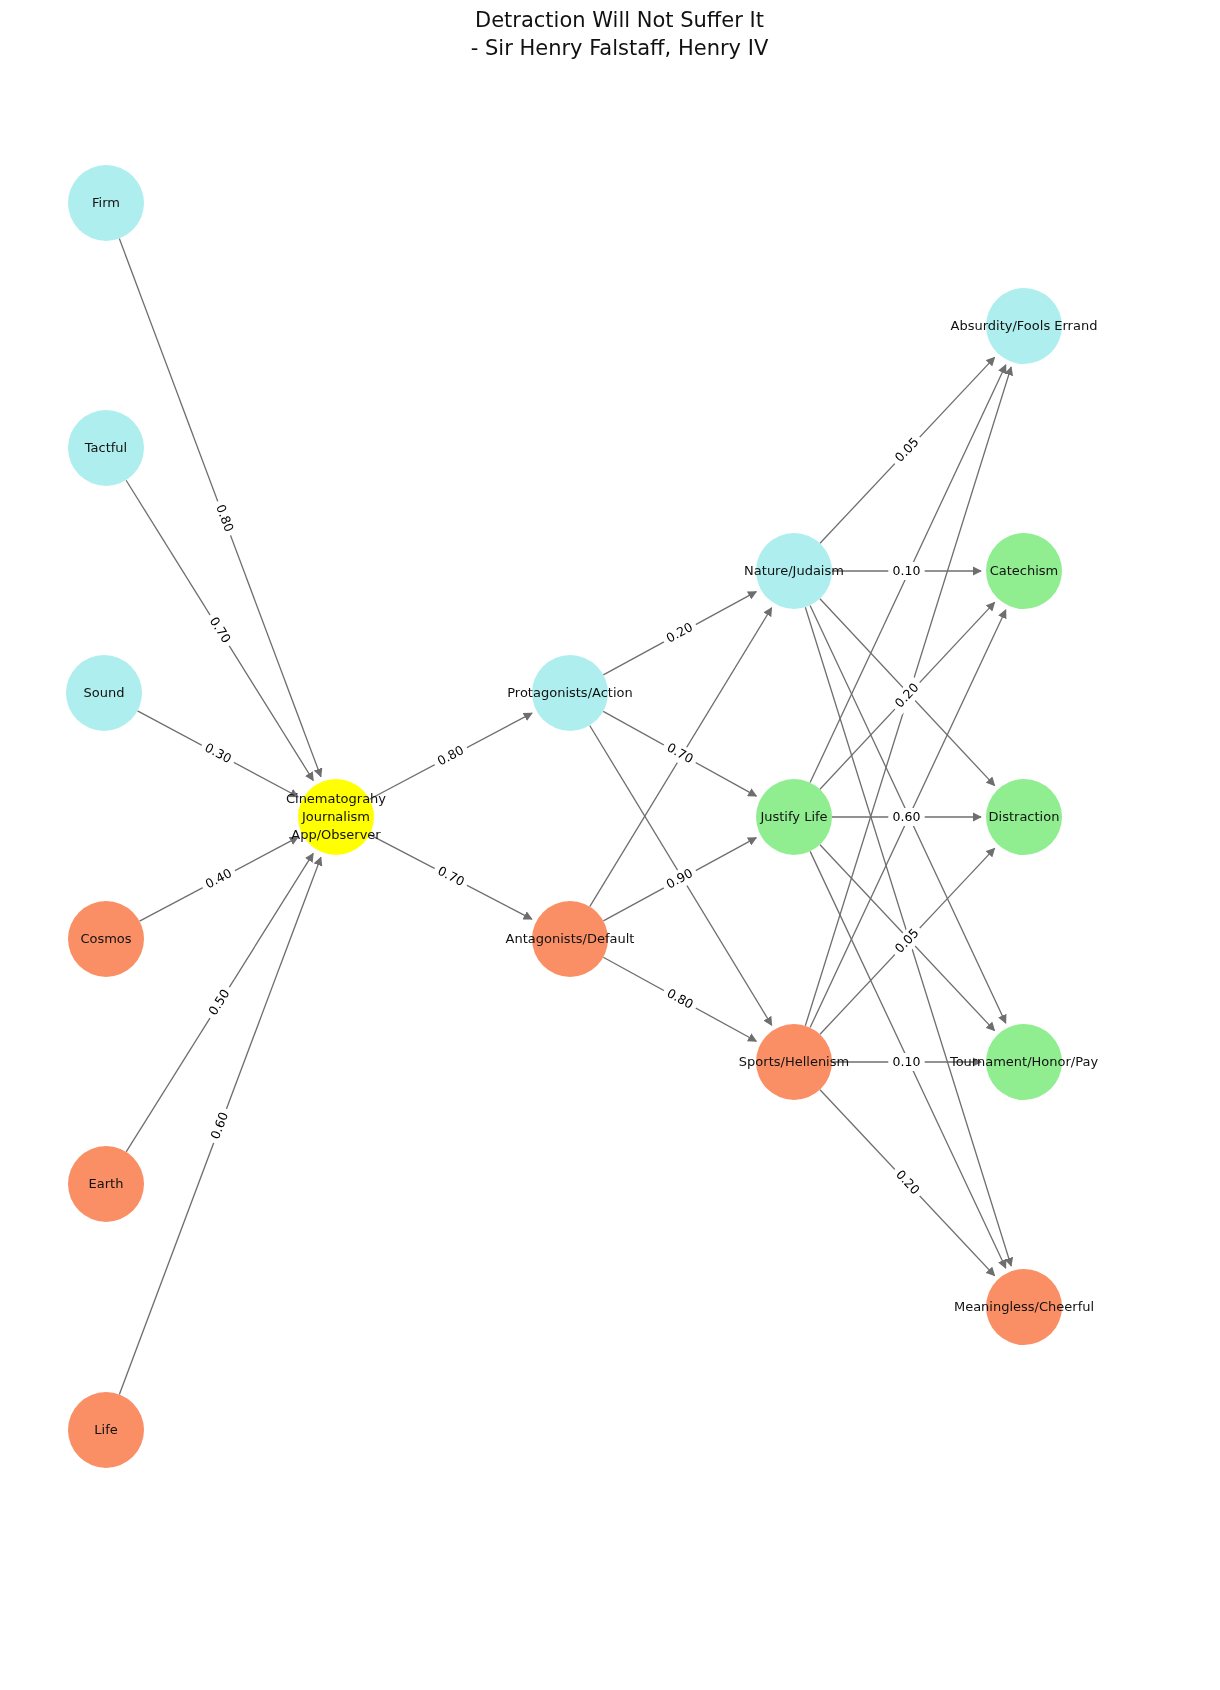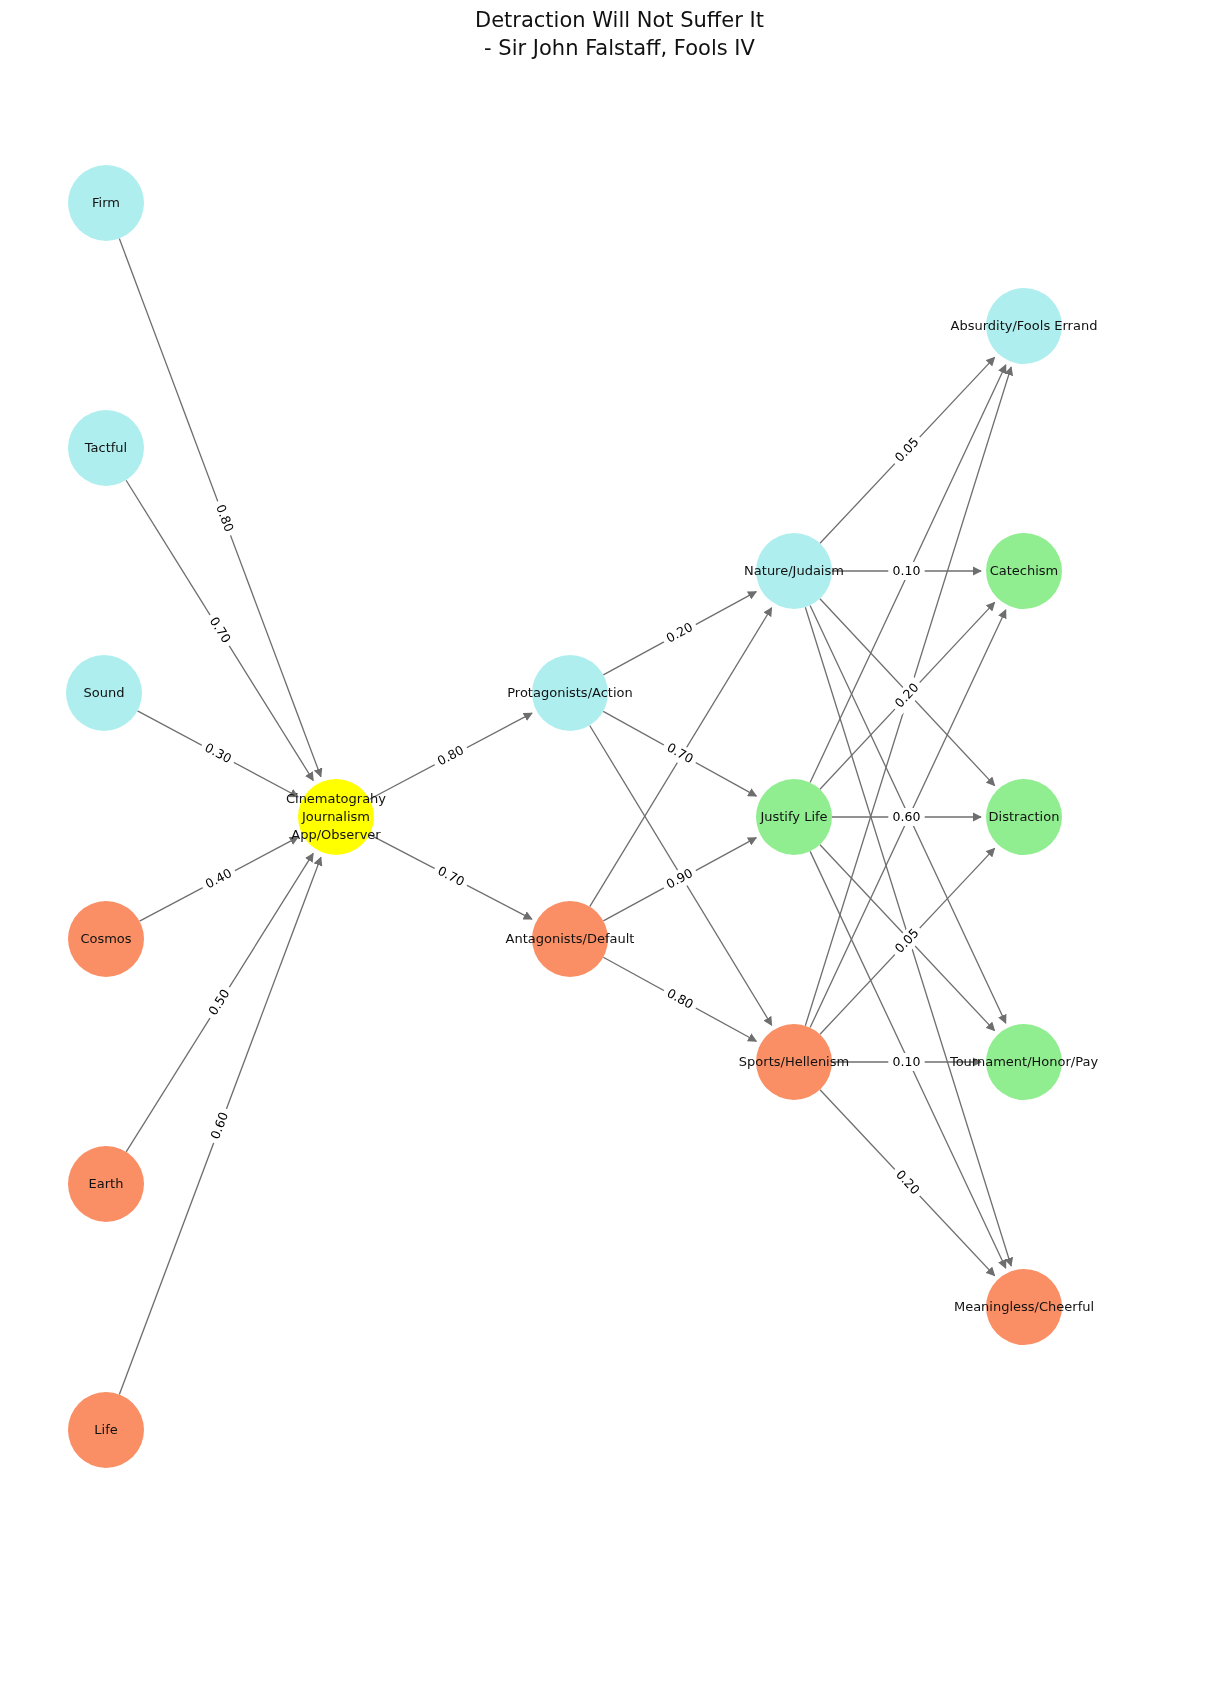--- a/index.html
+++ b/index.html
@@ -69,21 +69,21 @@
     fill: #ffffff;
   }
 </style>
 </head>
 <body>
 
 <div id="canvas-wrap">
 
   <div id="title-block">
     <div id="title-line1">Detraction Will Not Suffer It</div>
-    <div id="title-line2">- Sir John Falstaff, Fools IV</div>
+    <div id="title-line2">- Sir Henry Falstaff, Henry IV</div>
   </div>
 
   <svg id="graph" viewBox="0 0 1220 1690" xmlns="http://www.w3.org/2000/svg">
     <defs>
       <marker id="arrow" viewBox="0 0 10 10" refX="9" refY="5" markerWidth="7" markerHeight="7" orient="auto-start-reverse">
         <path d="M 0 0 L 10 5 L 0 10 z" fill="#6e6e6e"></path>
       </marker>
     </defs>
     <g id="edges-layer">
         <line x1="119.32998714299632" y1="238.58527002521623" x2="320.9160671802936" y2="776.7324576030447" class="edge-line" marker-end="url(#arrow)"></line>

